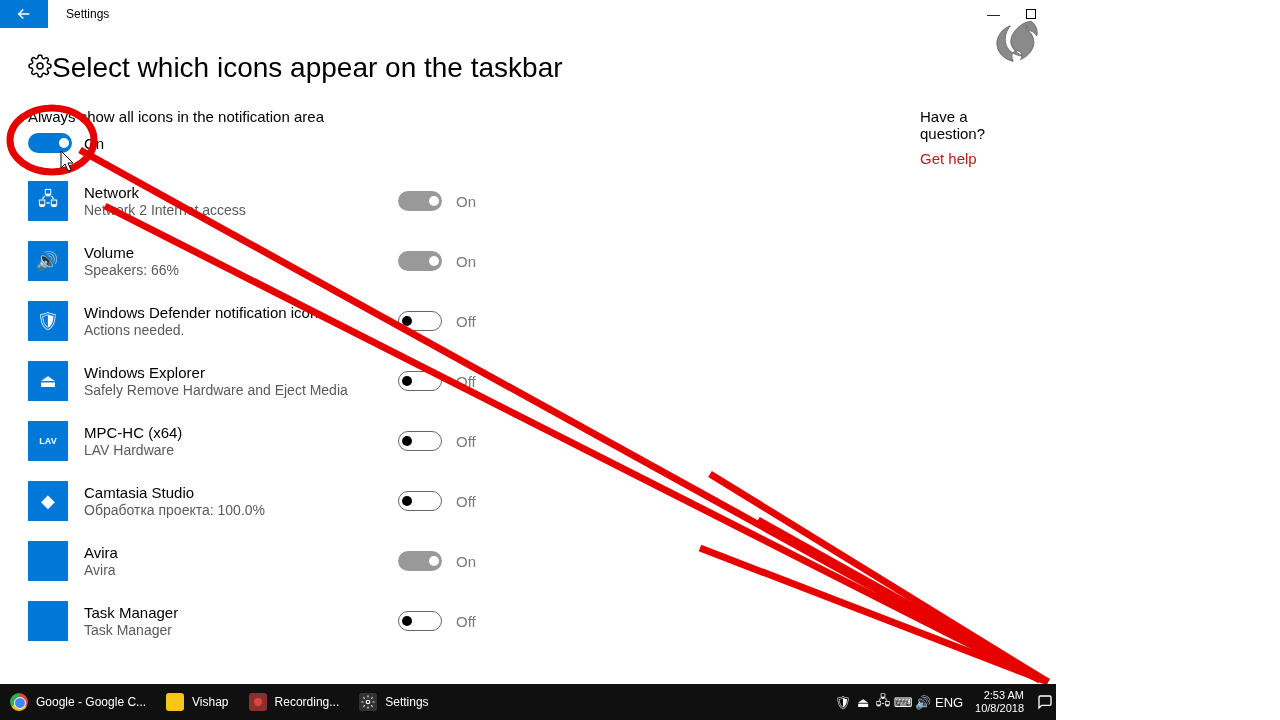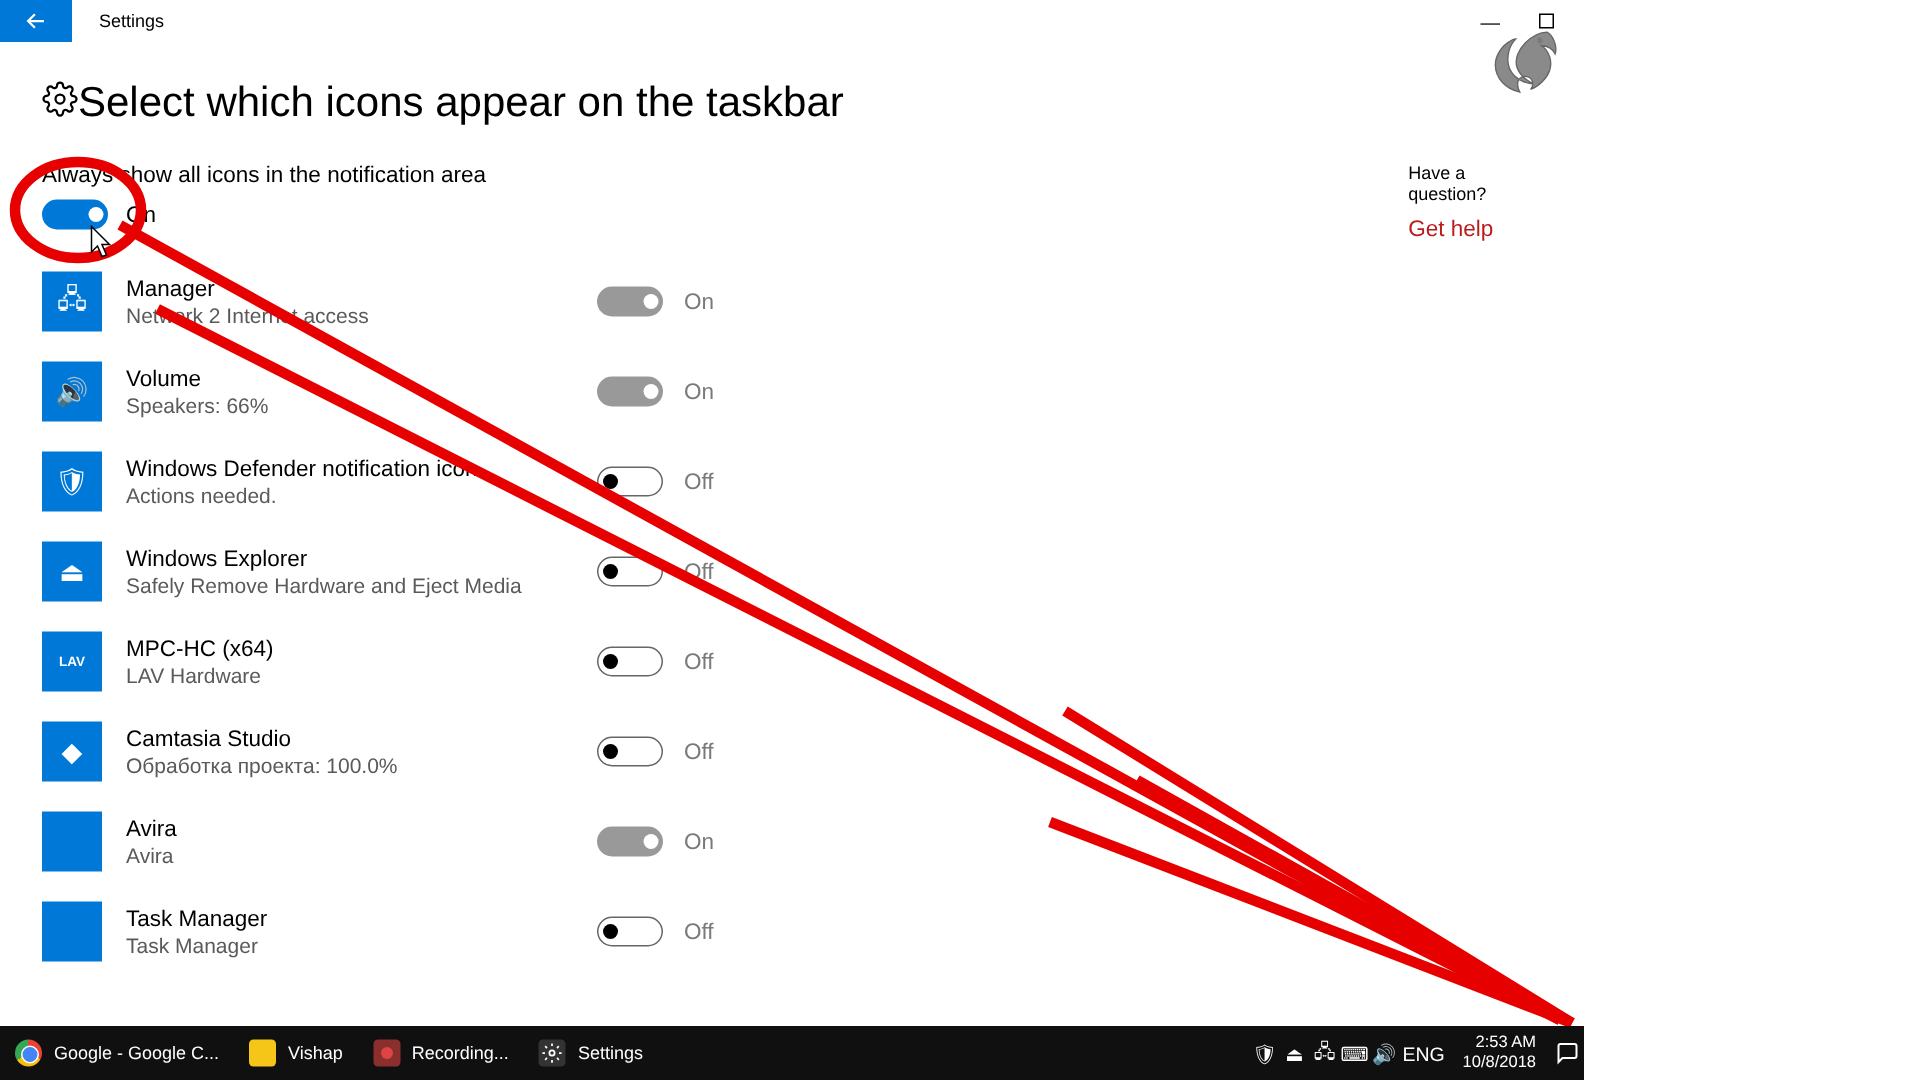--- a/index.html
+++ b/index.html
@@ -34,21 +34,21 @@
   
   .icon-list { margin-top:18px; }
   .irow { display:flex; align-items:center; height:60px; }
   .i-icon { width:40px; height:40px; background:#0078d7; margin-right:16px; display:flex; align-items:center; justify-content:center; color:#fff; font-size:18px; }
   .i-text { width:310px; }
   .i-title { font-size:15px; color:#000; line-height:1.2; }
   .i-sub { font-size:14px; color:#5a5a5a; line-height:1.2; }
   .i-toggle-wrap { display:flex; align-items:center; gap:14px; margin-left:4px; }
   .i-state { font-size:15px; color:#7a7a7a; }
   
-  .help-q { font-size:12px; color:#000; margin-bottom:8px; }
+  .help-q { font-size:15px; color:#000; margin-bottom:8px; }
   .help-link { font-size:15px; color:#b91c1c; }
   
   .taskbar { position:absolute; left:0; right:0; bottom:0; height:36px; background:#101010; display:flex; align-items:center; color:#fff; font-size:12px; }
   .tb-item { display:flex; align-items:center; height:100%; padding:0 10px; gap:8px; }
   .tb-icon { width:18px; height:18px; border-radius:3px; display:inline-block; }
   .tb-chrome { background: conic-gradient(#ea4335 0 33%, #fbbc05 33% 66%, #34a853 66% 100%); border-radius:50%; position:relative; }
   .tb-chrome::after { content:""; position:absolute; top:4px; left:4px; width:10px; height:10px; background:#4285f4; border-radius:50%; border:1px solid #fff; }
   .tb-folder { background:#f5c518; }
   .tb-rec { background:#8b2e2e; position:relative; }
   .tb-rec::after { content:""; position:absolute; top:5px; left:5px; width:8px; height:8px; border-radius:50%; background:#d44; }
@@ -103,21 +103,21 @@
     <div class="toggle-row">
       <div class="toggle on">
             <div class="knob"></div>
           </div>
       <span class="toggle-label">On</span>
     </div>
     <div class="icon-list" id="icon-list">
           <div class="irow">
             <div class="i-icon" style="">🖧</div>
             <div class="i-text">
-              <div class="i-title">Manager</div>
+              <div class="i-title">Network</div>
               <div class="i-sub">Network 2 Internet access</div>
             </div>
             <div class="i-toggle-wrap">
               <div class="toggle grey">
                 <div class="knob"></div>
               </div>
               <span class="i-state">On</span>
             </div>
           </div>
           <div class="irow">

